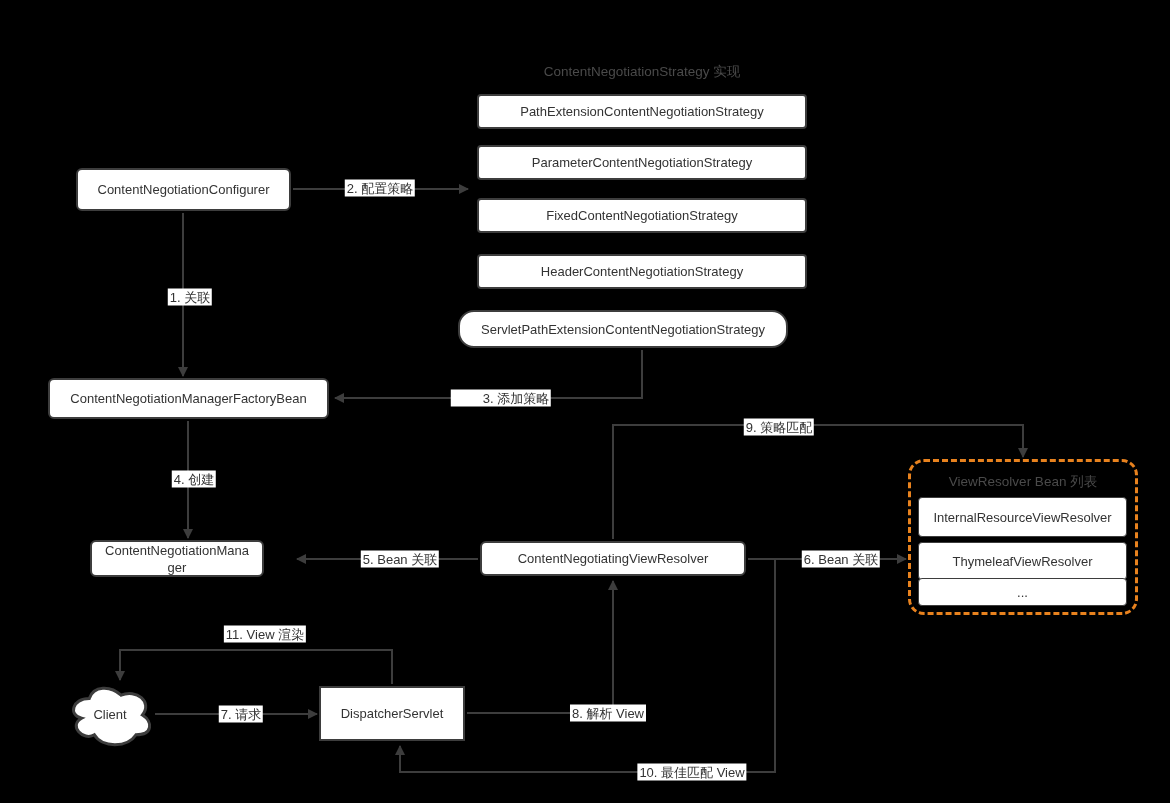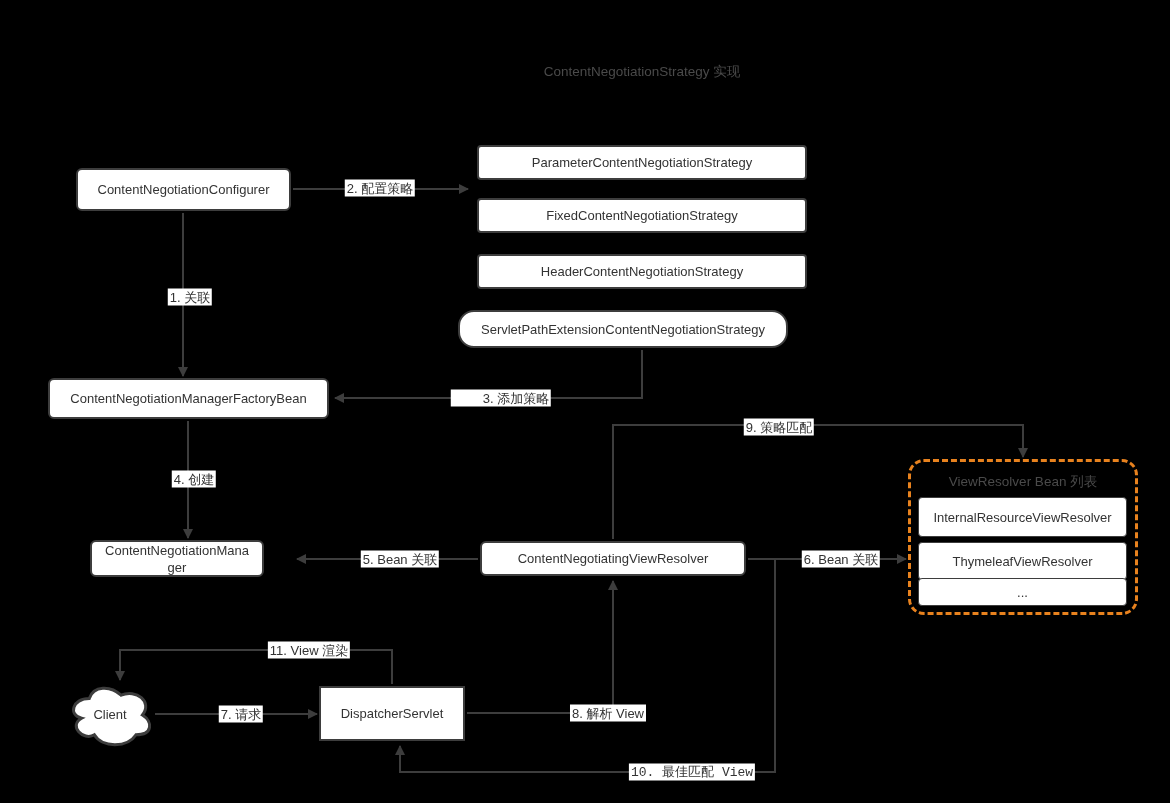--- a/index.html
+++ b/index.html
@@ -68,20 +68,21 @@
              C72.25,698.5 68,715 81.6,718.3
              C68,725.6 83.3,741.4 94.35,734.8
              C102,748 127.5,748 136,734.8
              C153,734.8 153,721.6 142.4,715
              C153,701.8 136,688.6 121.1,695.2
              C110.5,685.3 93.5,685.3 89.25,698.5 Z" fill="#ffffff" stroke="#3d3d3d" stroke-width="3"></path>
   </svg>
 
   <div class="group-title" style="left:642px;top:72px;">ContentNegotiationStrategy 实现</div>
 
+  <div class="node small-radius" style="left:477px;top:94px;width:330px;height:35px;">PathExtensionContentNegotiationStrategy</div>
   <div class="node small-radius" style="left:477px;top:145px;width:330px;height:35px;">ParameterContentNegotiationStrategy</div>
   <div class="node small-radius" style="left:477px;top:198px;width:330px;height:35px;">FixedContentNegotiationStrategy</div>
   <div class="node small-radius" style="left:477px;top:254px;width:330px;height:35px;">HeaderContentNegotiationStrategy</div>
   <div class="node small-radius" style="left:458px;top:310px;width:330px;height:38px;border-radius:16px;">ServletPathExtensionContentNegotiationStrategy</div>
 
   <div class="node" style="left:76px;top:168px;width:215px;height:43px;">ContentNegotiationConfigurer</div>
   <div class="node" style="left:48px;top:378px;width:281px;height:41px;padding:1px 10px;">ContentNegotiationManagerFactoryBean</div>
   <div class="node" style="left:90px;top:540px;width:174px;height:37px;padding:1px 12px;">ContentNegotiationManager</div>
 
   <div class="node" style="left:480px;top:541px;width:266px;height:35px;">ContentNegotiatingViewResolver</div>
@@ -97,16 +98,16 @@
 
   <div class="edge-label" style="left:190px;top:297px;">1. 关联</div>
   <div class="edge-label" style="left:380px;top:188px;">2. 配置策略</div>
   <div class="edge-label" style="left:501px;top:398px;padding-left:32px;">3. 添加策略</div>
   <div class="edge-label" style="left:194px;top:479px;">4. 创建</div>
   <div class="edge-label" style="left:400px;top:559px;">5. Bean 关联</div>
   <div class="edge-label" style="left:841px;top:559px;">6. Bean 关联</div>
   <div class="edge-label" style="left:241px;top:714px;">7. 请求</div>
   <div class="edge-label" style="left:608px;top:713px;">8. 解析 View</div>
   <div class="edge-label" style="left:779px;top:427px;">9. 策略匹配</div>
-  <div class="edge-label" style="left:692px;top:772px;font-family:Liberation Mono, monospace;">10. 最佳匹配 View</div>
-  <div class="edge-label" style="left:265px;top:650px;margin-left:44px;">11. View 渲染</div>
+  <div class="edge-label" style="left:692px;top:772px;">10. 最佳匹配 View</div>
+  <div class="edge-label" style="left:265px;top:634px;">11. View 渲染</div>
 
 </div>
 
 </body></html>

